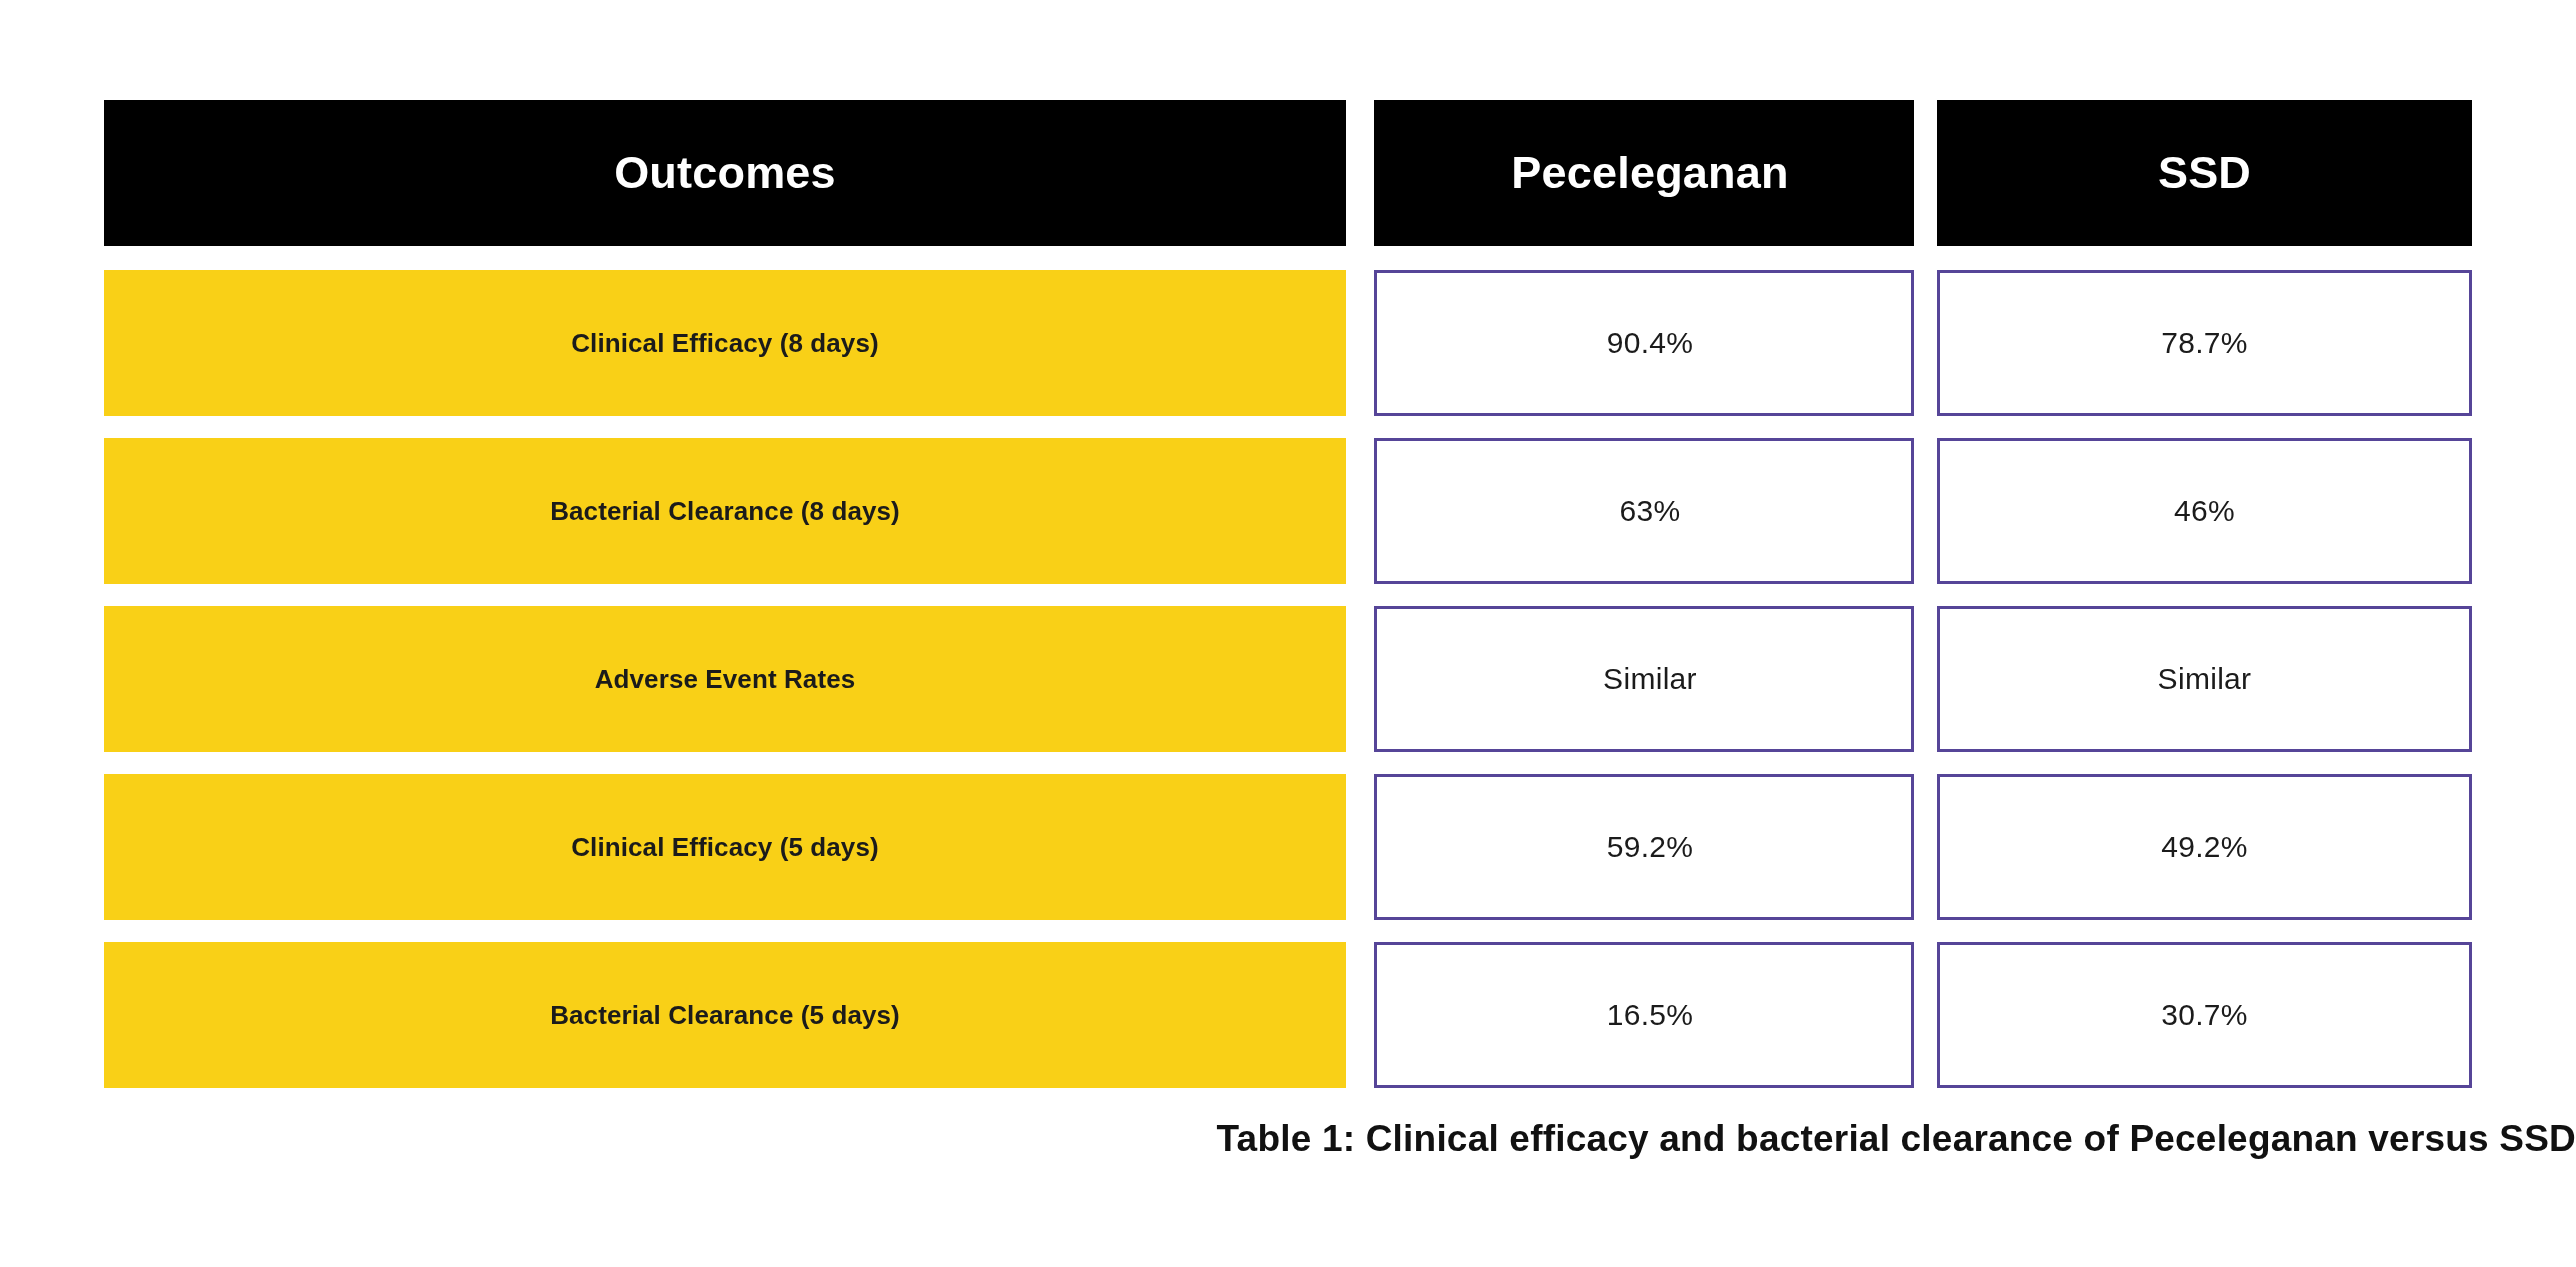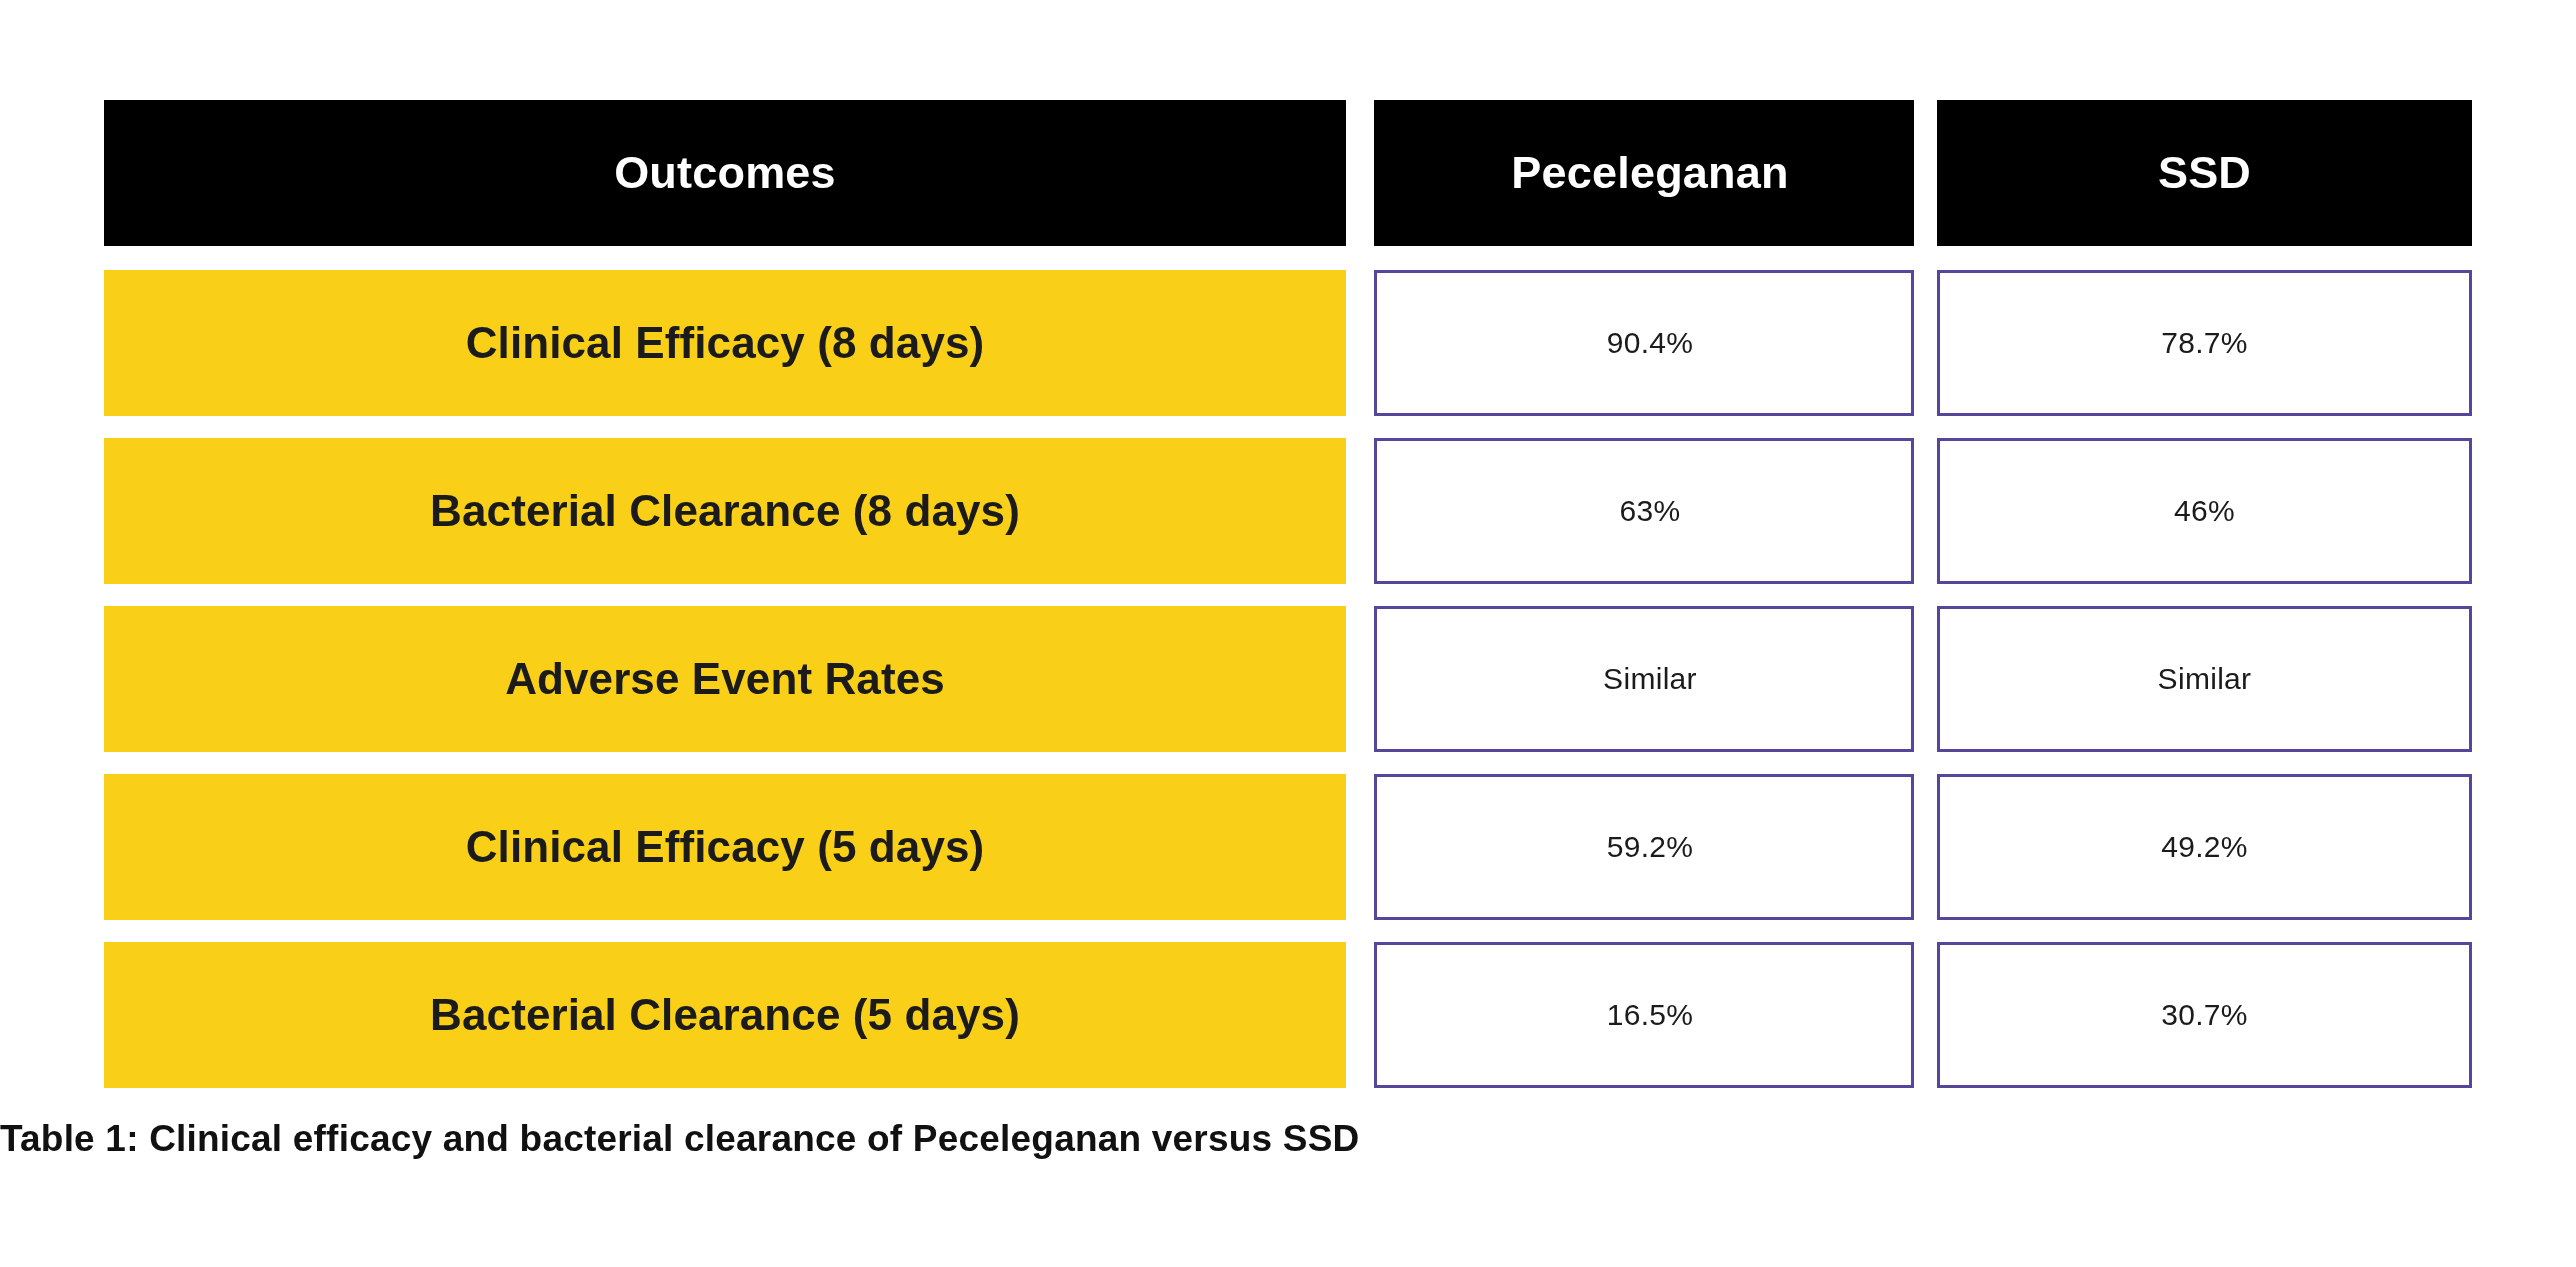--- a/index.html
+++ b/index.html
@@ -62,21 +62,21 @@
   }
 
   
   .label-cell {
     background: #f9d017;
     height: 146px;
     display: flex;
     align-items: center;
     justify-content: center;
     color: #1b1b1b;
-    font-size: 44px;
+    font-size: 26px;
     font-weight: 700;
     letter-spacing: 0.1px;
     box-sizing: border-box;
   }
 
   
   .value-cell {
     background: #ffffff;
     border: 3px solid #564598;
     height: 146px;
@@ -89,21 +89,21 @@
     letter-spacing: 0.3px;
     box-sizing: border-box;
   }
 
   
   .caption {
     position: absolute;
     left: 0;
     top: 1118px;
     width: 2576px;
-    text-align: left;
+    text-align: right;
     font-size: 37px;
     font-weight: 700;
     color: #111111;
     letter-spacing: 0.2px;
   }
 </style>
 </head>
 <body>
 
 <div class="page">

